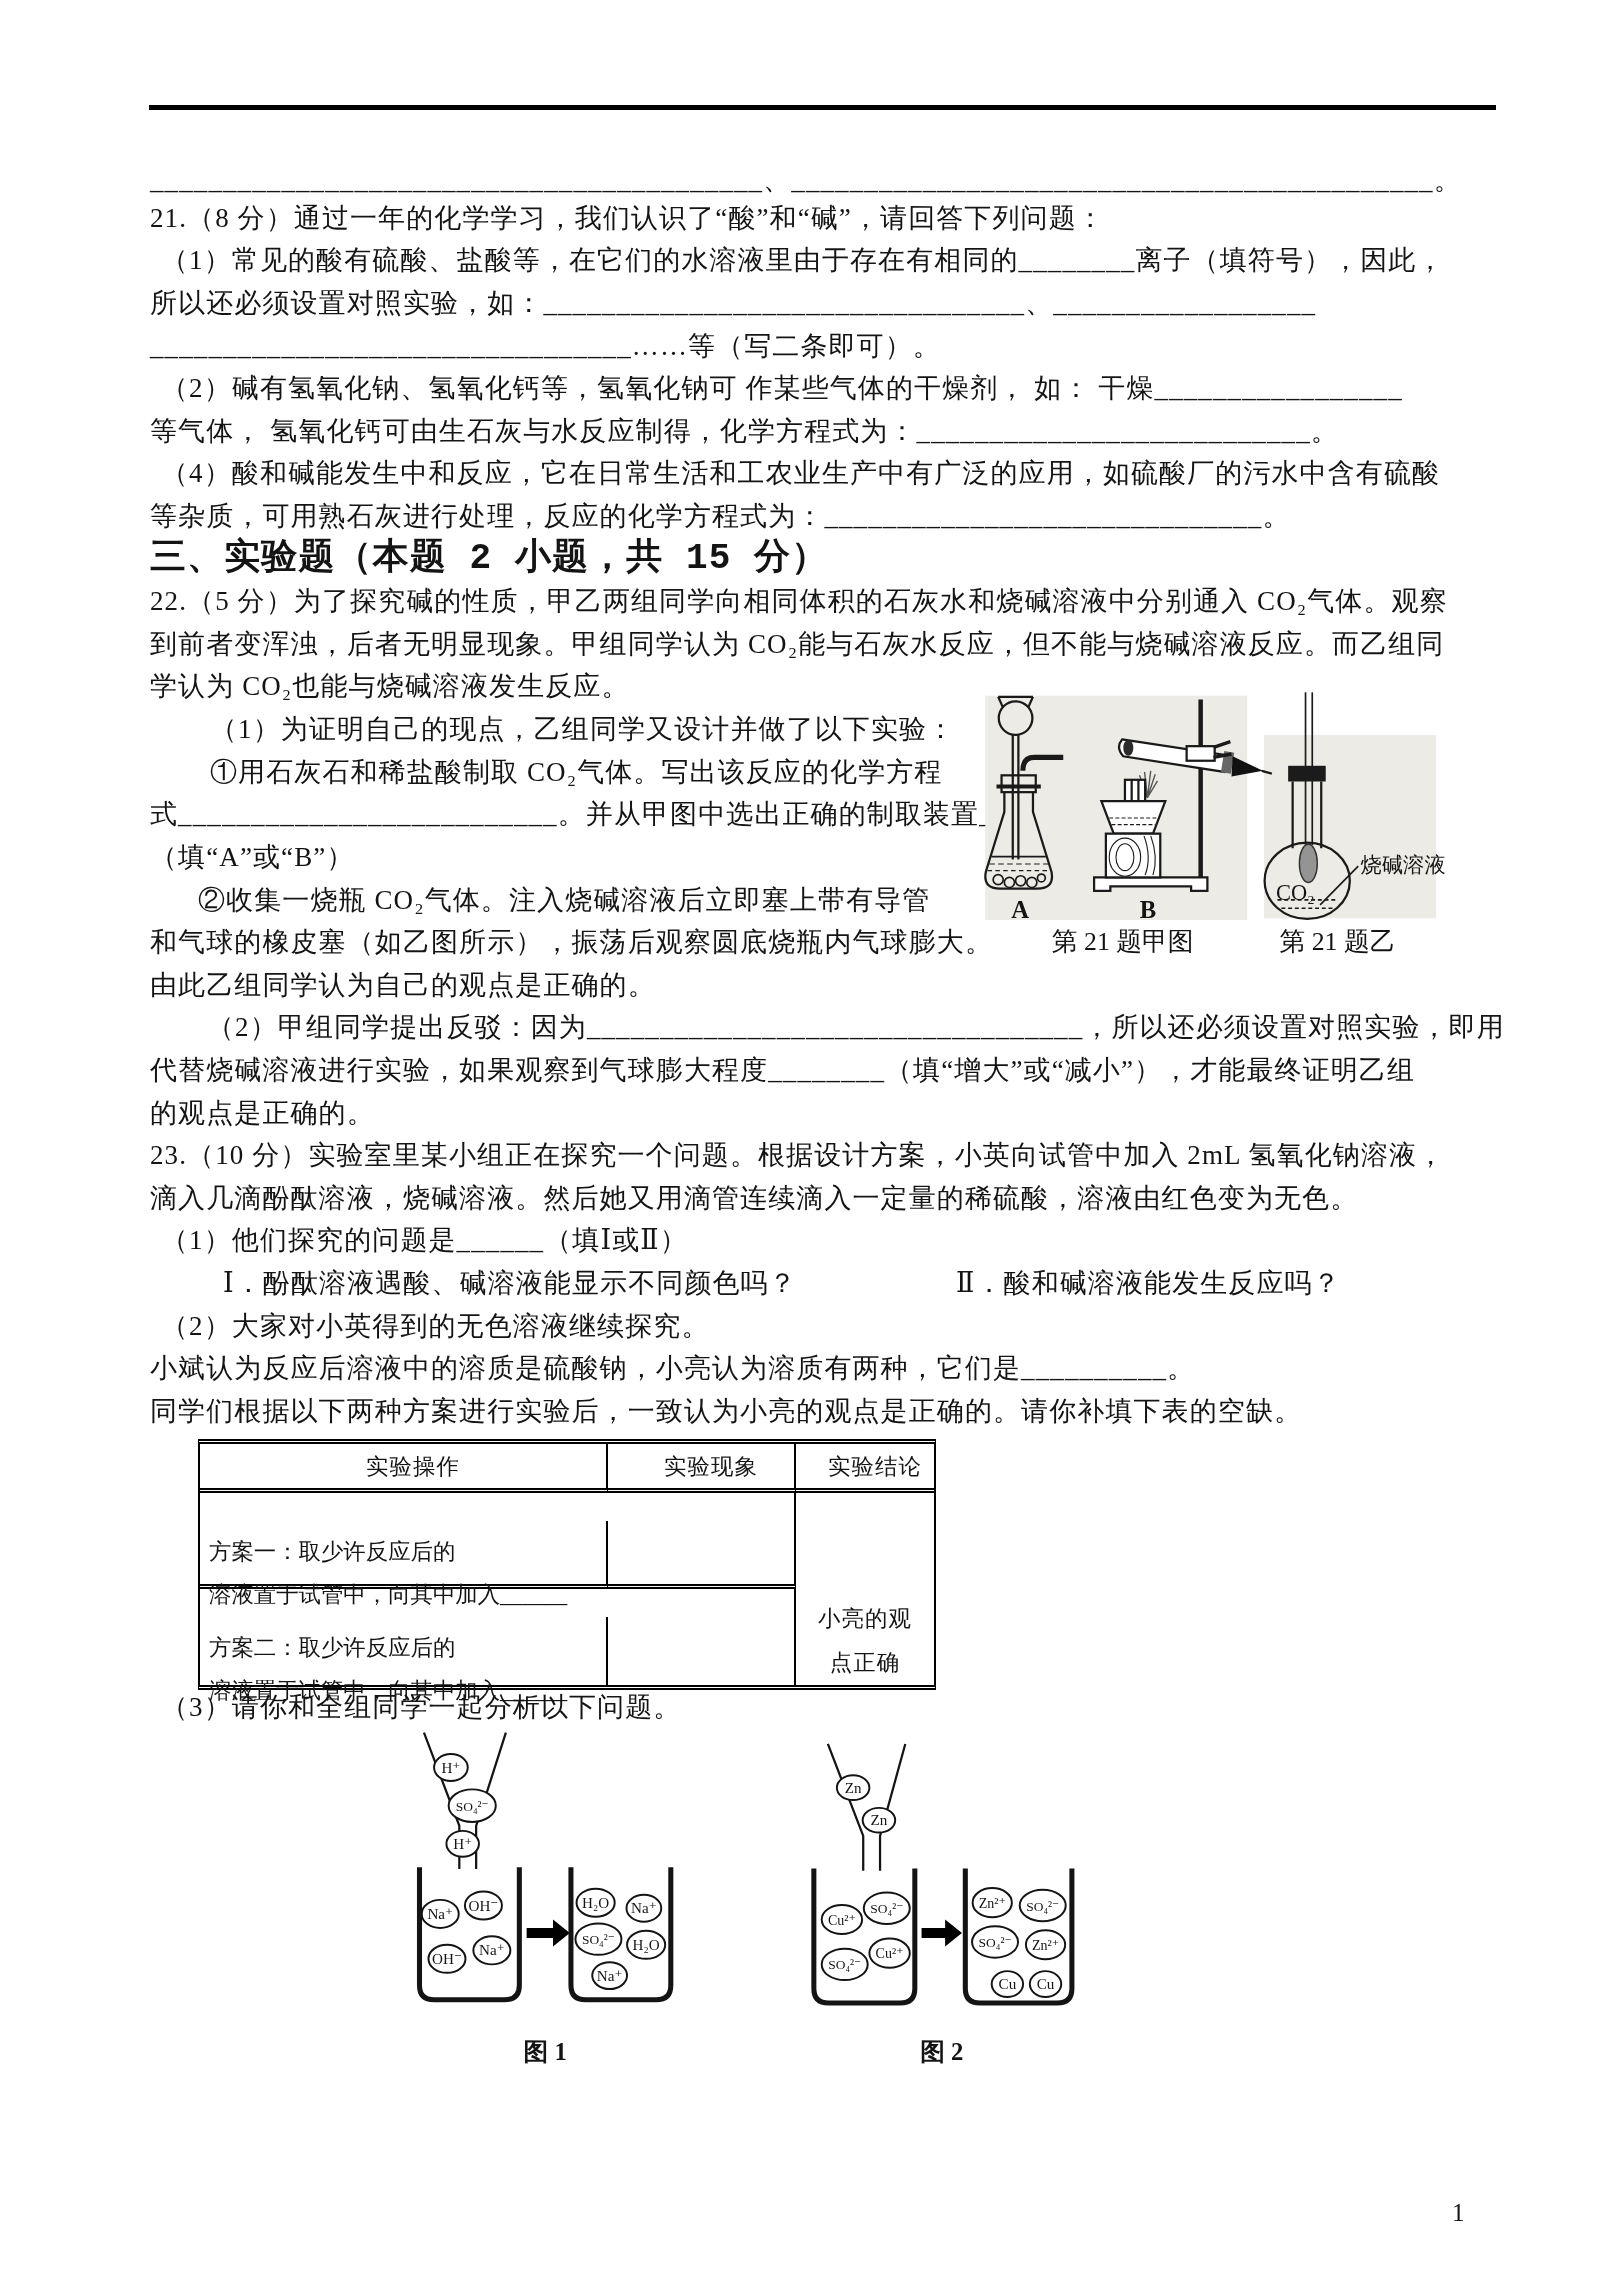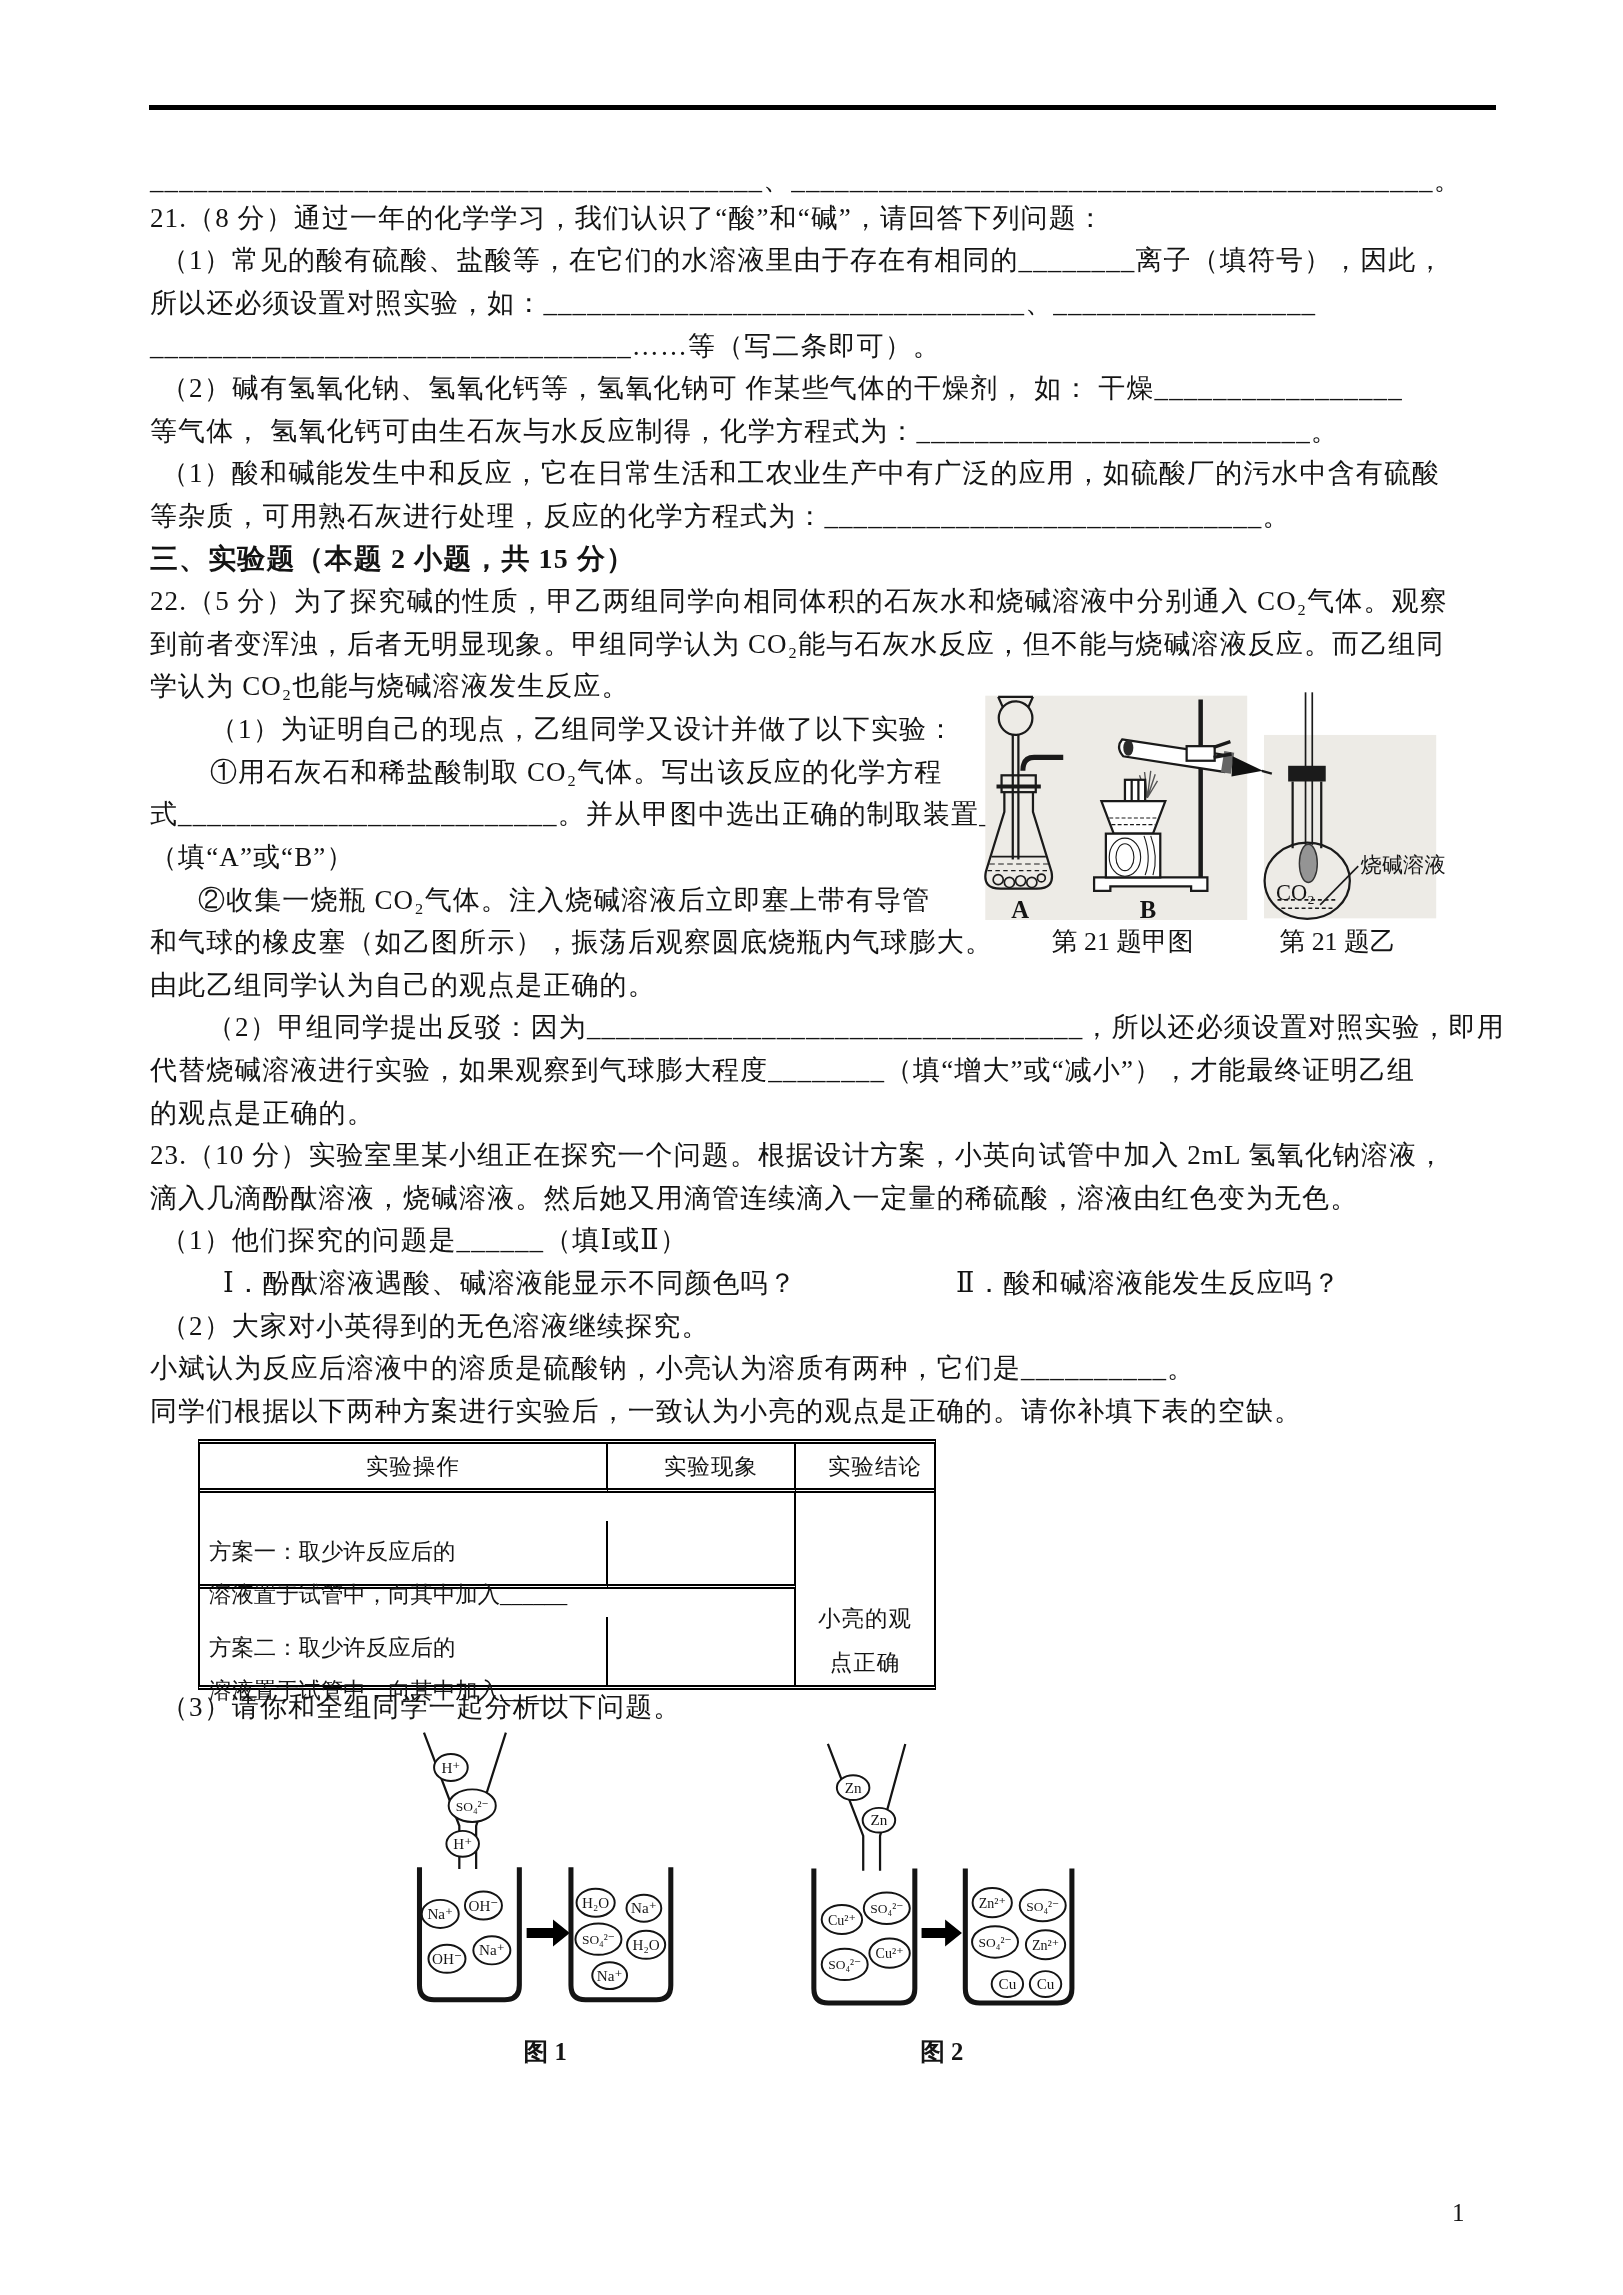--- a/index.html
+++ b/index.html
@@ -15,21 +15,21 @@
     position:absolute;left:149px;top:105px;width:1347px;height:4.5px;background:#000;
   }
   .line{
     position:absolute;
     left:150px;
     font-size:27px;
     letter-spacing:1.1px;
     line-height:35px;
     white-space:nowrap;
   }
-  .heading{font-weight:700;font-size:28px;}
+  .heading{font-weight:700;font-size:36px;font-family:Liberation Mono, monospace;}
   .qtable{
     position:absolute;left:198px;top:1439px;
     display:grid;
     grid-template-columns:408px 188px 138px;
     grid-template-rows:49px 96px 96px;
     border:2.2px solid #000;
     border-top:5px double #000;
     border-bottom:5px double #000;
     font-size:22.4px;
   }
@@ -67,21 +67,21 @@
 
   <div class="divider"></div>
 
   <div class="line" style="top:163px">__________________________________________、____________________________________________。</div>
   <div class="line" style="top:201px">21.（8 分）通过一年的化学学习，我们认识了“酸”和“碱”，请回答下列问题：</div>
   <div class="line" style="top:243px;left:161px">（1）常见的酸有硫酸、盐酸等，在它们的水溶液里由于存在有相同的________离子（填符号），因此，</div>
   <div class="line" style="top:286px">所以还必须设置对照实验，如：_________________________________、__________________</div>
   <div class="line" style="top:329px">_________________________________……等（写二条即可）。</div>
   <div class="line" style="top:371px;left:161px">（2）碱有氢氧化钠、氢氧化钙等，氢氧化钠可 作某些气体的干燥剂， 如： 干燥_________________</div>
   <div class="line" style="top:414px">等气体， 氢氧化钙可由生石灰与水反应制得，化学方程式为：___________________________。</div>
-  <div class="line" style="top:456px;left:161px">（1）酸和碱能发生中和反应，它在日常生活和工农业生产中有广泛的应用，如硫酸厂的污水中含有硫酸</div>
+  <div class="line" style="top:456px;left:161px">（4）酸和碱能发生中和反应，它在日常生活和工农业生产中有广泛的应用，如硫酸厂的污水中含有硫酸</div>
   <div class="line" style="top:499px">等杂质，可用熟石灰进行处理，反应的化学方程式为：______________________________。</div>
   <div class="line heading" style="top:541px">三、实验题（本题 2 小题，共 15 分）</div>
   <div class="line" style="top:584px">22.（5 分）为了探究碱的性质，甲乙两组同学向相同体积的石灰水和烧碱溶液中分别通入 CO₂气体。观察</div>
   <div class="line" style="top:627px">到前者变浑浊，后者无明显现象。甲组同学认为 CO₂能与石灰水反应，但不能与烧碱溶液反应。而乙组同</div>
   <div class="line" style="top:669px">学认为 CO₂也能与烧碱溶液发生反应。</div>
   <div class="line" style="top:712px;left:210px">（1）为证明自己的现点，乙组同学又设计并做了以下实验：</div>
   <div class="line" style="top:755px;left:210px">①用石灰石和稀盐酸制取 CO₂气体。写出该反应的化学方程</div>
   <div class="line" style="top:797px">式__________________________。并从甲图中选出正确的制取装置____</div>
   <div class="line" style="top:840px">（填“A”或“B”）</div>
   <div class="line" style="top:883px;left:198px">②收集一烧瓶 CO₂气体。注入烧碱溶液后立即塞上带有导管</div>

